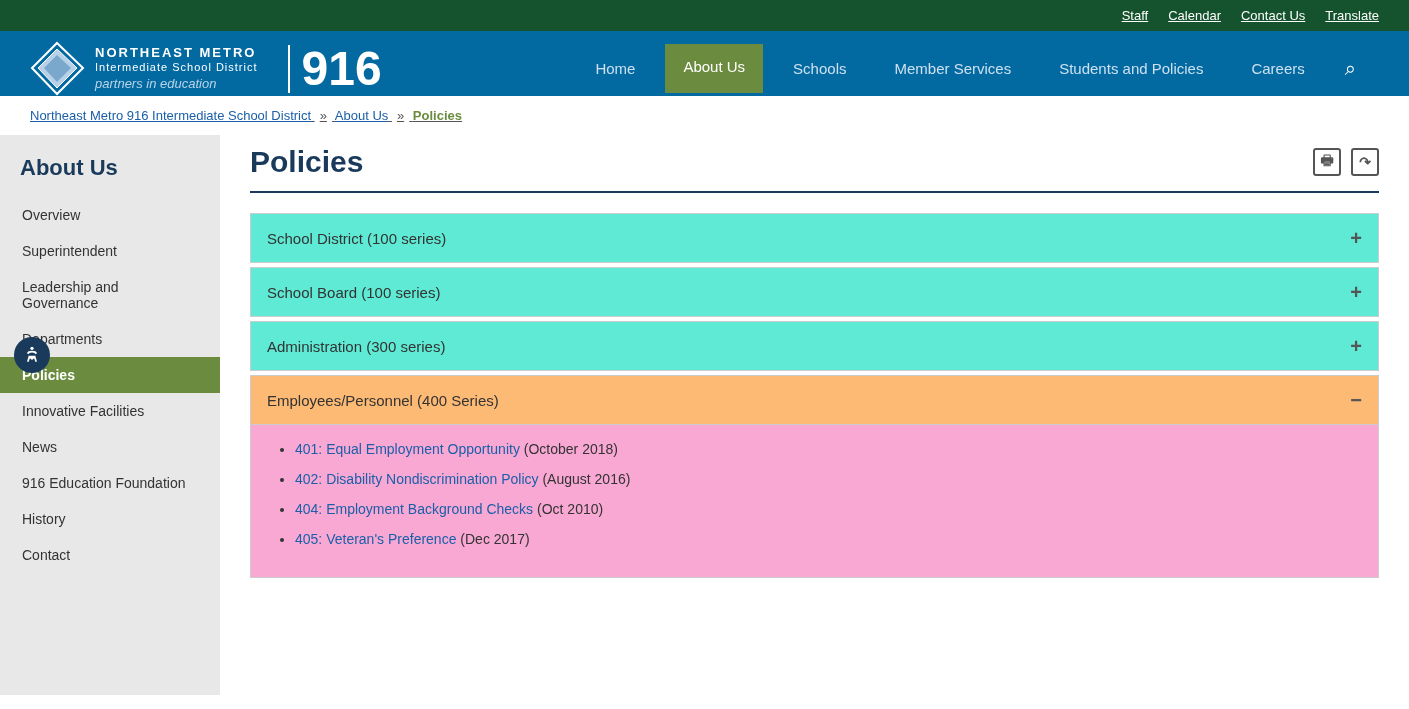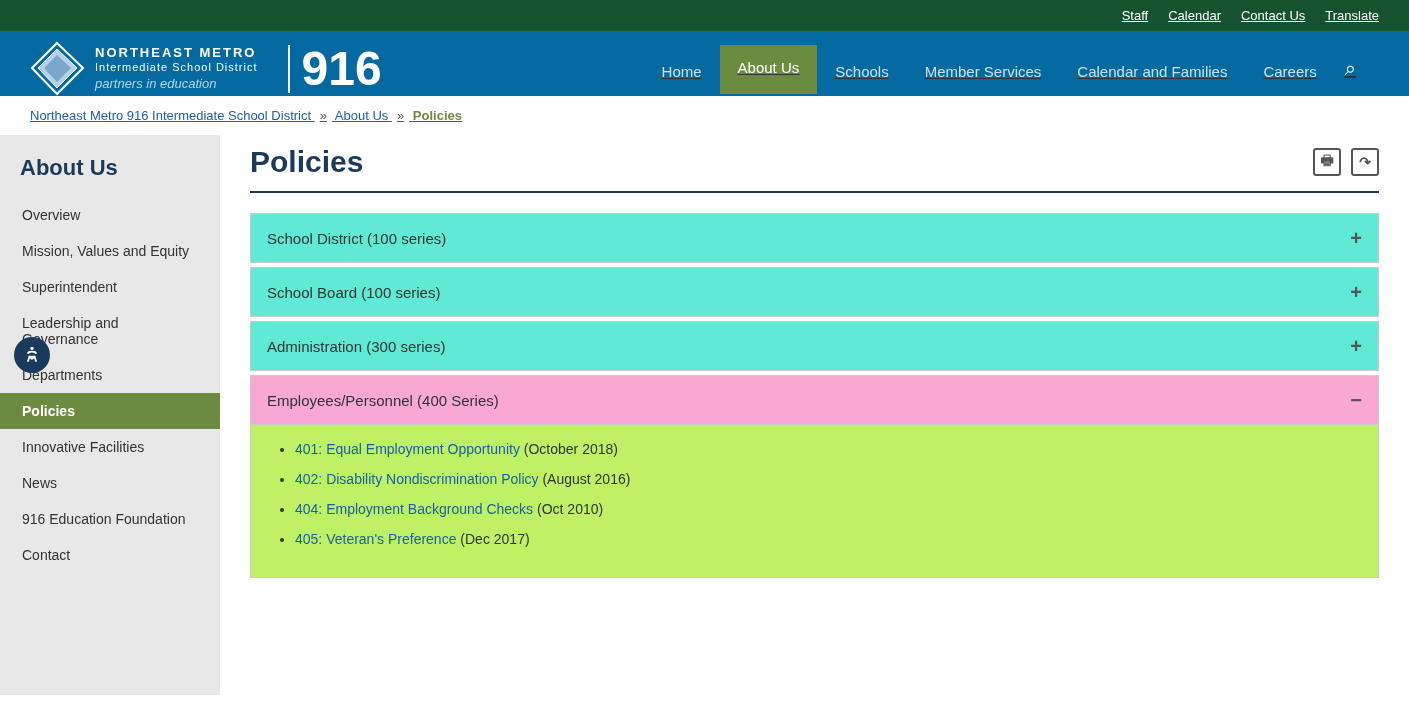--- a/index.html
+++ b/index.html
@@ -65,23 +65,22 @@
     .logo-tagline {
       color: #b8d4e8;
       font-style: italic;
       font-size: 13px;
       margin-top: 2px;
     }
 
     
     .main-nav {
       display: flex;
-      align-items: flex-end;
-      gap: 0;
-      text-decoration: underline;
+      align-items: center;
+      gap: 12px;
     }
     .main-nav a {
       color: #cce0f0;
       text-decoration: none;
       font-size: 15px;
       padding: 14px 18px;
       display: block;
       white-space: nowrap;
     }
     .main-nav a.active {
@@ -210,30 +209,30 @@
       justify-content: space-between;
       align-items: center;
       padding: 14px 16px;
       cursor: pointer;
       background: #5eead4;
       font-size: 15px;
       font-weight: normal;
       color: #333;
     }
     .accordion-header.open {
-      background: #f9a8d4;
+      background: #fdba74;
     }
     .accordion-toggle {
       font-size: 20px;
       font-weight: bold;
       color: #555;
       line-height: 1;
     }
     .accordion-body {
-      background: #bef264;
+      background: #f9a8d4;
       padding: 16px 24px;
       border-top: 1px solid #ccc;
       display: none;
     }
     .accordion-body.open { display: block; }
     .accordion-body ul {
       list-style: disc;
       padding-left: 20px;
     }
     .accordion-body ul li {
@@ -278,47 +277,47 @@
       <div class="logo-tagline">partners in education</div>
     </div>
     <div class="logo-916">916</div>
   </div>
 
   <nav class="main-nav">
     <a class="">Home</a>
     <a class="active">About Us</a>
     <a class="">Schools</a>
     <a class="">Member Services</a>
-    <a class="">Calendar and Families</a>
+    <a class="">Students and Policies</a>
     <a class="">Careers</a>
     <span class="search-icon-nav">⌕</span>
   </nav>
 </div>
 
 <div class="breadcrumb">
   <a>Northeast Metro 916 Intermediate School District</a>
   <span class="sep">»</span>
   <a>About Us</a>
   <span class="sep">»</span>
   <span class="current">Policies</span>
 </div>
 
 <div class="page-layout">
 
   <aside class="sidebar">
     <div class="sidebar-title">About Us</div>
     <a class="sidebar-item">Overview</a>
-    <a class="sidebar-item">Mission, Values and Equity</a>
     <a class="sidebar-item">Superintendent</a>
     <a class="sidebar-item">Leadership and Governance</a>
     <a class="sidebar-item">Departments</a>
     <a class="sidebar-item active">Policies</a>
     <a class="sidebar-item">Innovative Facilities</a>
     <a class="sidebar-item">News</a>
     <a class="sidebar-item">916 Education Foundation</a>
+    <a class="sidebar-item">History</a>
     <a class="sidebar-item">Contact</a>
   </aside>
 
   <main class="main-content">
     <div class="page-title">
       <span class="page-title-text">Policies</span>
       <div class="page-title-icons">
         <div class="title-icon">🖶</div>
         <div class="title-icon">↷</div>
       </div>

